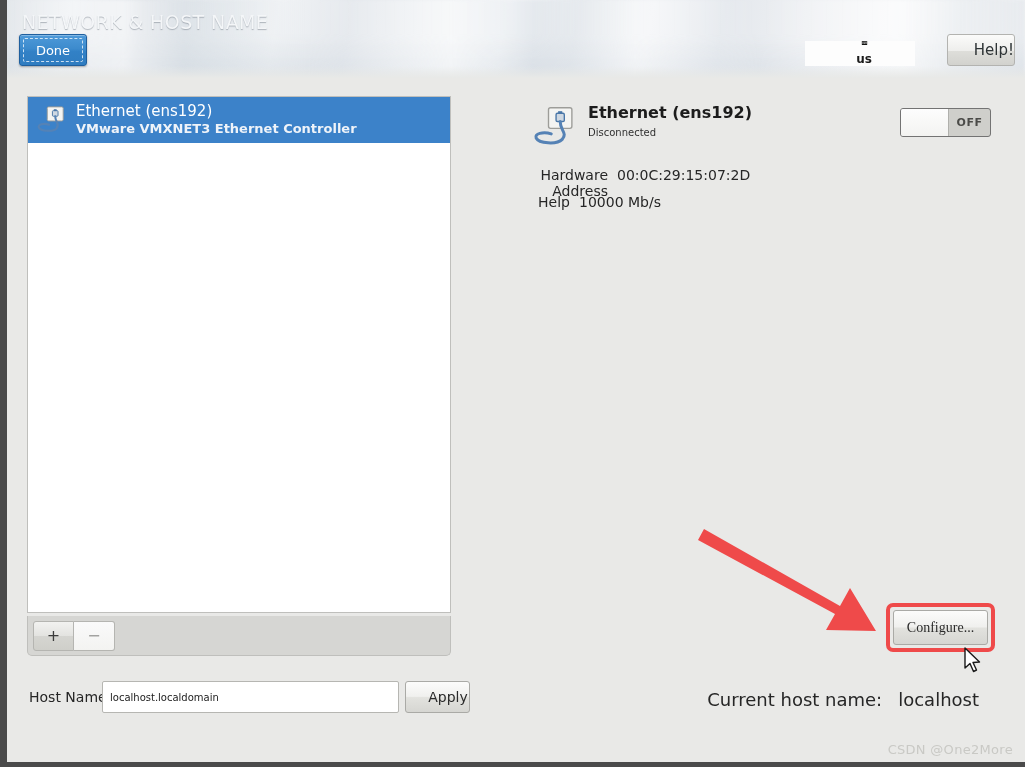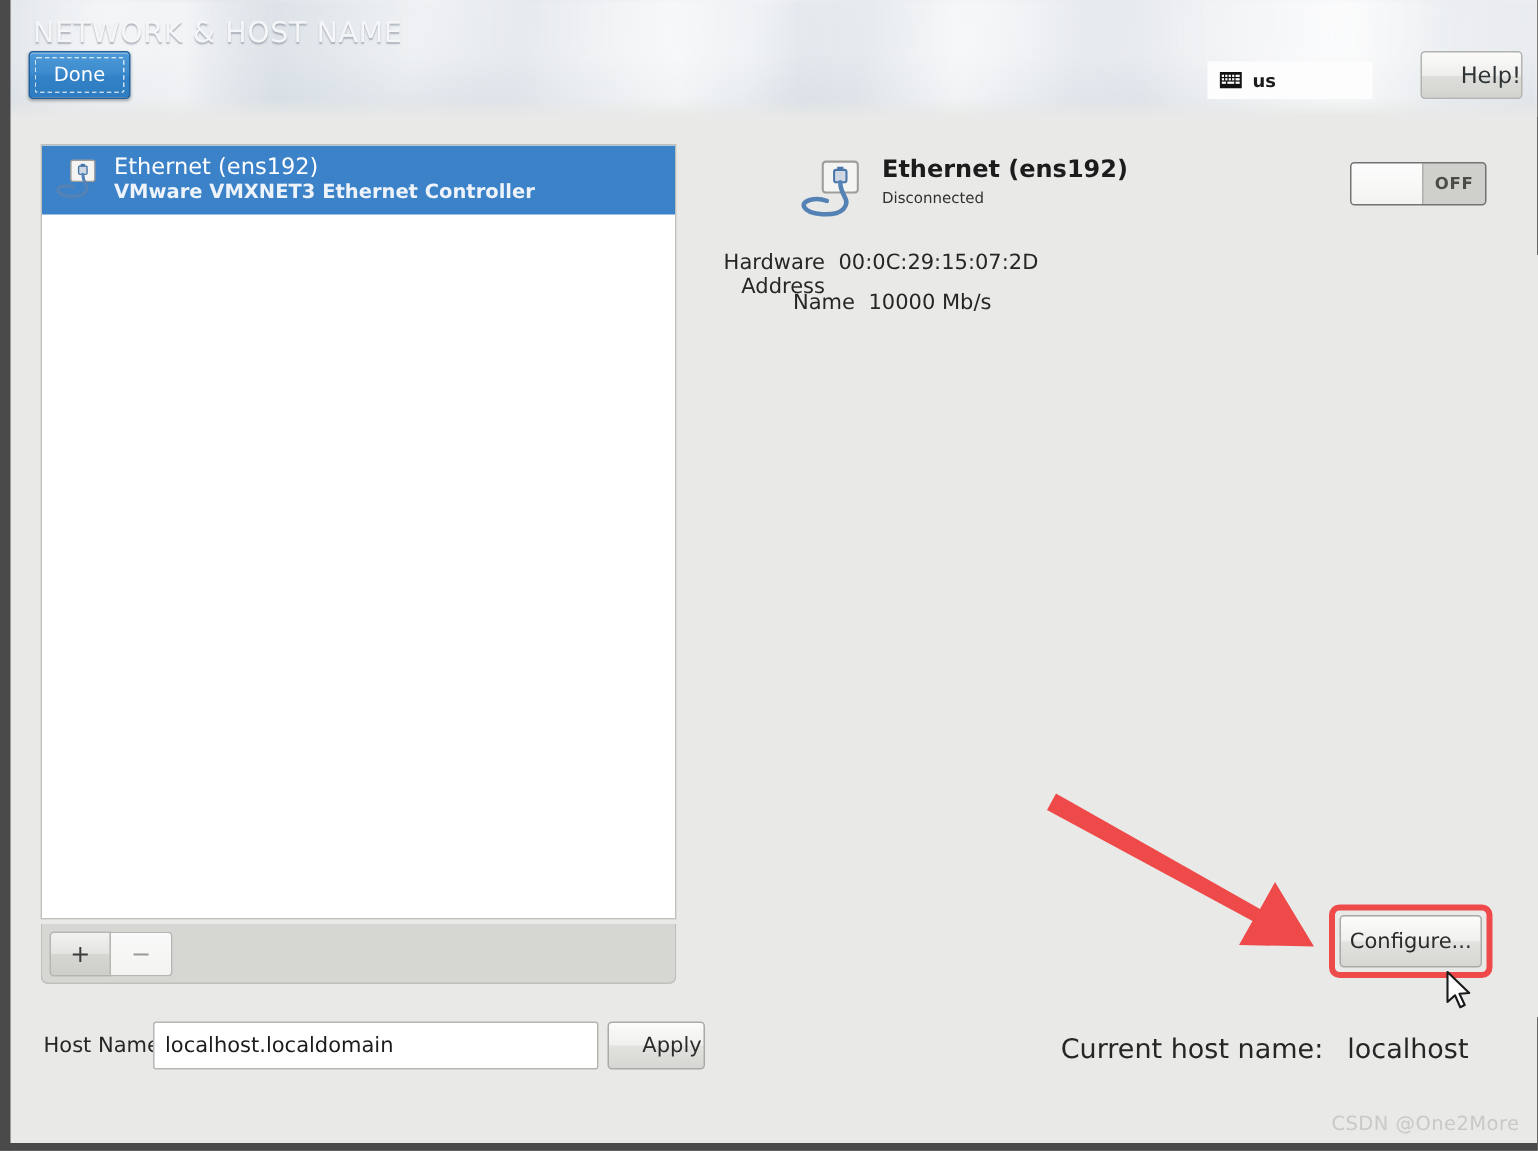--- a/index.html
+++ b/index.html
@@ -84,21 +84,21 @@
     border: 1px dashed rgba(255,255,255,.75); border-radius: 2px;
   }
   .done-label { position: relative; z-index: 2; }
 
   .kbd-box {
     position: absolute; right: 110px; top: 41px;
     width: 110px; height: 25px;
     background: #fdfdfd;
     display: flex; align-items: center; gap: 7px;
     padding-left: 8px;
-    z-index: 4; cursor: pointer;
+    z-index: 4; cursor: pointer; flex-direction: column;
   }
   .kbd-icon { width: 15px; height: 11px; display: block; }
   .kbd-label { font-size: 12px; font-weight: bold; color: #1b1b1b; }
 
   .help-btn {
     position: absolute; right: 10px; top: 34px;
     width: 68px; height: 32px;
     border: 1px solid #b3b3b0; border-radius: 3px;
     background: linear-gradient(180deg, #fbfbfa 0%, #eeeeec 52%, #dededa 53%, #d2d2ce 100%);
     color: #2e3436; font-size: 15px;
@@ -171,32 +171,33 @@
   .toggle-text {
     flex: 1; display: flex; align-items: center; justify-content: center;
     font-size: 11px; font-weight: bold; color: #4b4b48; letter-spacing: .5px;
   }
 
   .prop-row {
     position: absolute; display: flex; align-items: baseline; gap: 9px;
     font-size: 14px; color: #262626;
   }
   .prop-row .plabel { width: 118px; text-align: right; }
-  .r-hw { left: 432px; top: 167px; }
+  .r-hw { left: 452px; top: 167px; padding-left: 38px; }
   .r-sp { left: 452px; top: 194px; }
 
   
   .configure-btn {
     position: absolute; left: 893px; top: 610px;
     width: 95px; height: 35px;
     border: 1px solid #aaaaa6; border-radius: 3px;
     background: linear-gradient(180deg, #fcfcfb 0%, #f0f0ee 48%, #e2e2de 52%, #d6d6d2 100%);
     font-size: 14px; color: #2b2b2b;
     display: flex; align-items: center; justify-content: center;
     cursor: pointer;
+    font-family: Liberation Serif, serif;
   }
   .configure-highlight {
     position: absolute; left: 886px; top: 603px;
     width: 109px; height: 49px;
     border: 4px solid #ef4a4a; border-radius: 7px;
     pointer-events: none;
   }
 
   .arrow-svg {
     position: absolute; left: 690px; top: 518px;
@@ -210,21 +211,21 @@
 
   
   .hostname-label {
     position: absolute; left: 29px; top: 689px;
     font-size: 14px; color: #262626;
   }
   .hostname-input {
     position: absolute; left: 102px; top: 681px;
     width: 297px; height: 32px;
     border: 1px solid #b6b6b2; border-radius: 2px;
-    background: #fff; color: #1b1b1b; font-size: 14px;
+    background: #fff; color: #1b1b1b; font-size: 10px;
     padding: 0 7px;
     font-family: "DejaVu Sans", "Liberation Sans", sans-serif;
   }
   .apply-btn {
     position: absolute; left: 405px; top: 681px;
     width: 65px; height: 32px;
     border: 1px solid #aaaaa6; border-radius: 3px;
     background: linear-gradient(180deg, #fcfcfb 0%, #f0f0ee 48%, #e2e2de 52%, #d6d6d2 100%);
     font-size: 14px; color: #2b2b2b;
     display: flex; align-items: center; justify-content: center; cursor: pointer; padding-left: 21px;
@@ -319,21 +320,21 @@
   <div class="toggle">
     <div class="toggle-knob"></div>
     <div class="toggle-text">OFF</div>
   </div>
 
   <div class="prop-row r-hw">
     <span class="plabel">Hardware Address</span>
     <span class="pvalue">00:0C:29:15:07:2D</span>
   </div>
   <div class="prop-row r-sp">
-    <span class="plabel">Name</span>
+    <span class="plabel">Help</span>
     <span class="pvalue">10000 Mb/s</span>
   </div>
 
   <svg class="arrow-svg" viewBox="0 0 200 125">
     <path d="M14 11 L150 88 L160 70 L186 113 L136 112 L145 96 L8 22 Z" fill="#ef4a4a"></path>
   </svg>
 
   <div class="configure-btn">
     <span>Configure...</span>
   </div>

